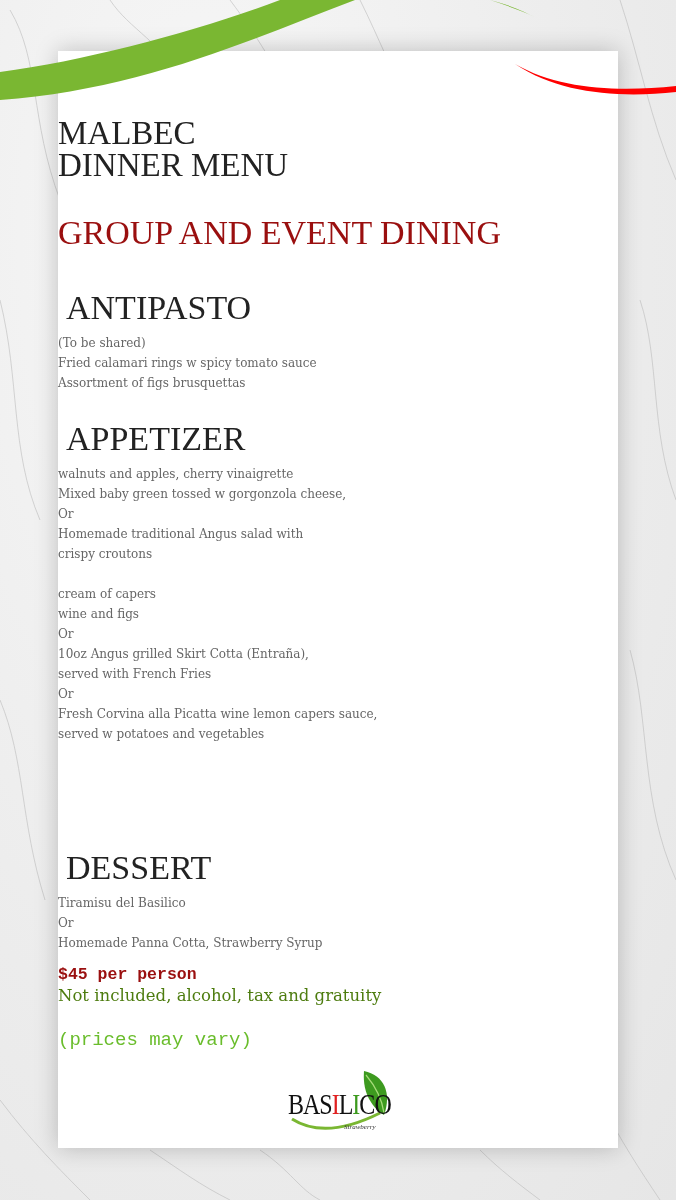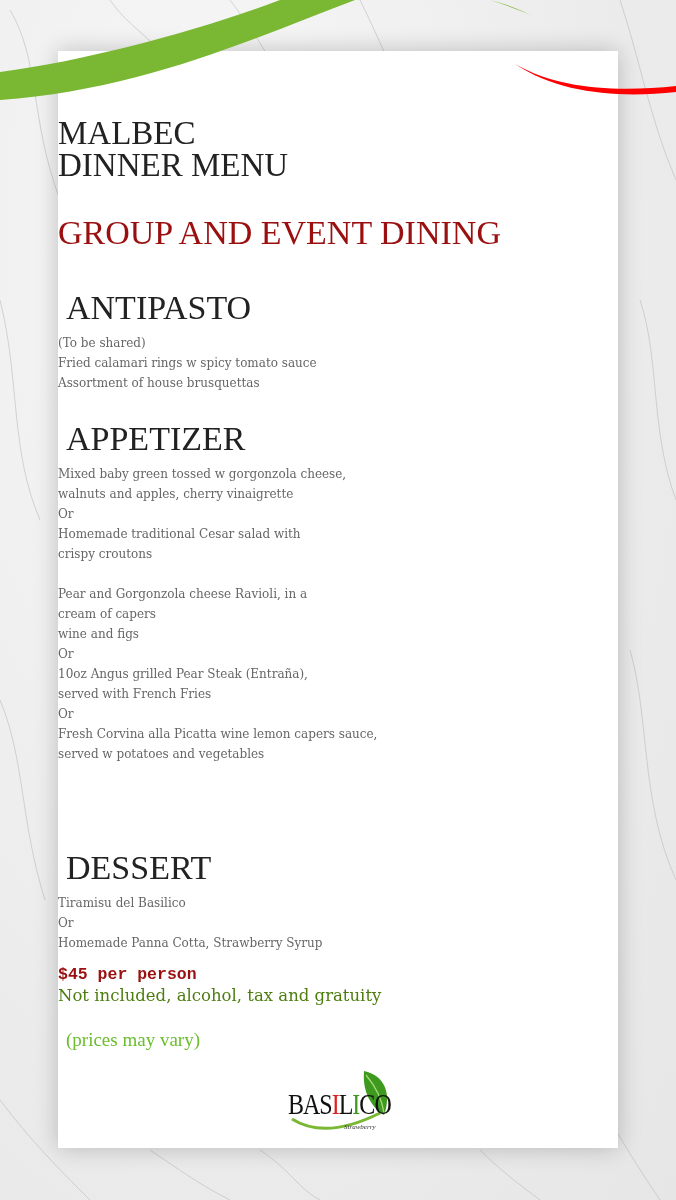--- a/index.html
+++ b/index.html
@@ -41,22 +41,22 @@
     font-family: Liberation Mono, monospace; font-weight: bold;
     font-size: 16.5px; line-height: 20px; color: #9a0f0f;
   }
   .note {
     position: absolute; left: 0; right: 0; top: 935px;
     font-family: "DejaVu Serif", serif;
     font-size: 16.5px; line-height: 20px; color: #4d7c0f;
   }
   .vary {
     position: absolute; left: 0; right: 0; top: 978px;
-    font-family: Liberation Serif, serif;
-    font-size: 19px; line-height: 22px; color: #6abd2c; margin-left: 8px;
+    font-family: Liberation Mono, monospace;
+    font-size: 19px; line-height: 22px; color: #6abd2c;
   }
   .logo {
     position: absolute; left: 226px; top: 1018px; width: 112px; height: 66px;
   }
   .logo .word {
     position: absolute; left: 4px; top: 20px;
     font-family: "Liberation Serif", serif; font-size: 24px; letter-spacing: -1px;
     color: #111111; transform: scaleY(1.2); transform-origin: left top;
   }
   .logo .word .red { color: #e02020; }
@@ -93,38 +93,37 @@
   <div class="title">
     <div>MALBEC</div>
     <div>DINNER MENU</div>
   </div>
   <div class="subtitle">GROUP AND EVENT DINING</div>
 
   <div class="section" style="top:232px">
     <h2>ANTIPASTO</h2>
     <div class="line">(To be shared)</div>
     <div class="line">Fried calamari rings w spicy tomato sauce</div>
-    <div class="line">Assortment of house brusquettas</div>
+    <div class="line">Assortment of figs brusquettas</div>
   </div>
 
   <div class="section" style="top:363px">
     <h2>APPETIZER</h2>
+    <div class="line">walnuts and apples, cherry vinaigrette</div>
     <div class="line">Mixed baby green tossed w gorgonzola cheese,</div>
-    <div class="line">walnuts and apples, cherry vinaigrette</div>
     <div class="line">Or</div>
-    <div class="line">Homemade traditional Cesar salad with</div>
+    <div class="line">Homemade traditional Angus salad with</div>
     <div class="line">crispy croutons</div>
   </div>
 
   <div class="section" style="top:533px">
-    <div class="line">Pear and Gorgonzola cheese Ravioli, in a</div>
     <div class="line">cream of capers</div>
     <div class="line">wine and figs</div>
     <div class="line">Or</div>
-    <div class="line">10oz Angus grilled Pear Steak (Entraña),</div>
+    <div class="line">10oz Angus grilled Skirt Cotta (Entraña),</div>
     <div class="line">served with French Fries</div>
     <div class="line">Or</div>
     <div class="line">Fresh Corvina alla Picatta wine lemon capers sauce,</div>
     <div class="line">served w potatoes and vegetables</div>
   </div>
 
   <div class="section" style="top:792px">
     <h2>DESSERT</h2>
     <div class="line">Tiramisu del Basilico</div>
     <div class="line">Or</div>

